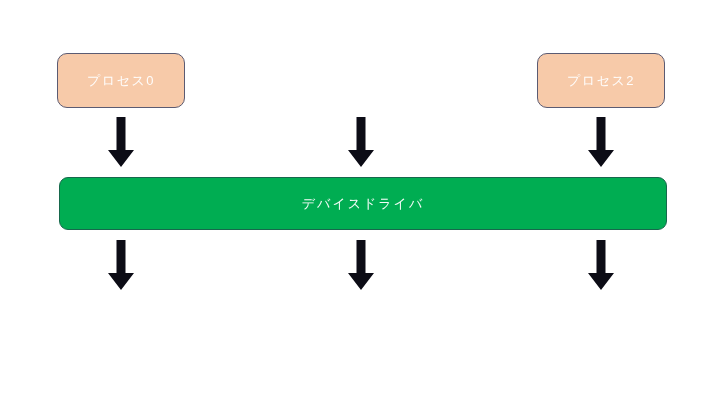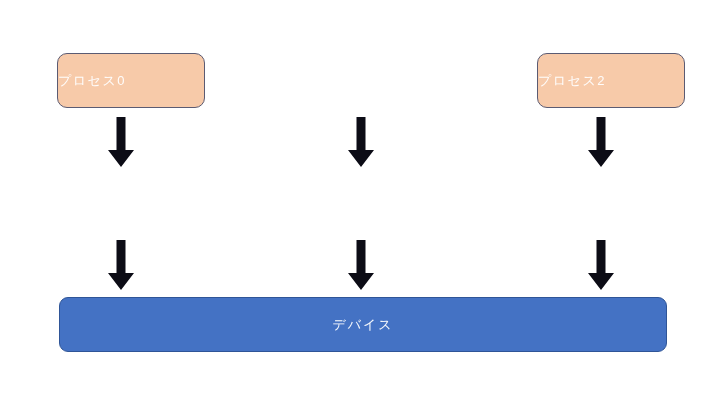--- a/index.html
+++ b/index.html
@@ -11,29 +11,29 @@
     position: relative;
     width: 720px;
     height: 405px;
     background: #ffffff;
     overflow: hidden;
     font-family: "Liberation Sans", "DejaVu Sans", sans-serif;
   }
   .process-box {
     position: absolute;
     top: 53px;
-    width: 148px;
+    width: 128px;
     height: 55px;
     background: #F7CAA9;
     border: 1px solid #5B5B73;
     border-radius: 10px;
     box-sizing: border-box;
     display: flex;
     align-items: center;
-    justify-content: flex-start;
+    justify-content: center;
   }
   .process-box .box-label {
     color: rgba(255, 255, 255, 0.95);
     font-size: 13px;
     letter-spacing: 1.5px;
     white-space: nowrap;
   }
   .bar {
     position: absolute;
     left: 59px;
@@ -95,34 +95,34 @@
     <svg width="26" height="50" viewBox="0 0 26 50">
       <path class="arrow-shape" d="M8.5 0 h9 v33 h8.5 L13 50 L0 33 h8.5 Z"></path>
     </svg>
   </div>
   <div class="arrow" style="left:588px; top:117px">
     <svg width="26" height="50" viewBox="0 0 26 50">
       <path class="arrow-shape" d="M8.5 0 h9 v33 h8.5 L13 50 L0 33 h8.5 Z"></path>
     </svg>
   </div>
 
+  <div class="bar driver-bar">
+    <span class="bar-label">デバイスドライバ</span>
+  </div>
 
   <div class="arrow" style="left:108px; top:240px">
     <svg width="26" height="50" viewBox="0 0 26 50">
       <path class="arrow-shape" d="M8.5 0 h9 v33 h8.5 L13 50 L0 33 h8.5 Z"></path>
     </svg>
   </div>
   <div class="arrow" style="left:348px; top:240px">
     <svg width="26" height="50" viewBox="0 0 26 50">
       <path class="arrow-shape" d="M8.5 0 h9 v33 h8.5 L13 50 L0 33 h8.5 Z"></path>
     </svg>
   </div>
   <div class="arrow" style="left:588px; top:240px">
     <svg width="26" height="50" viewBox="0 0 26 50">
       <path class="arrow-shape" d="M8.5 0 h9 v33 h8.5 L13 50 L0 33 h8.5 Z"></path>
     </svg>
   </div>
 
-  <div class="bar device-bar">
-    <span class="bar-label">デバイス</span>
-  </div>
 
 </div>
 
 </body></html>

